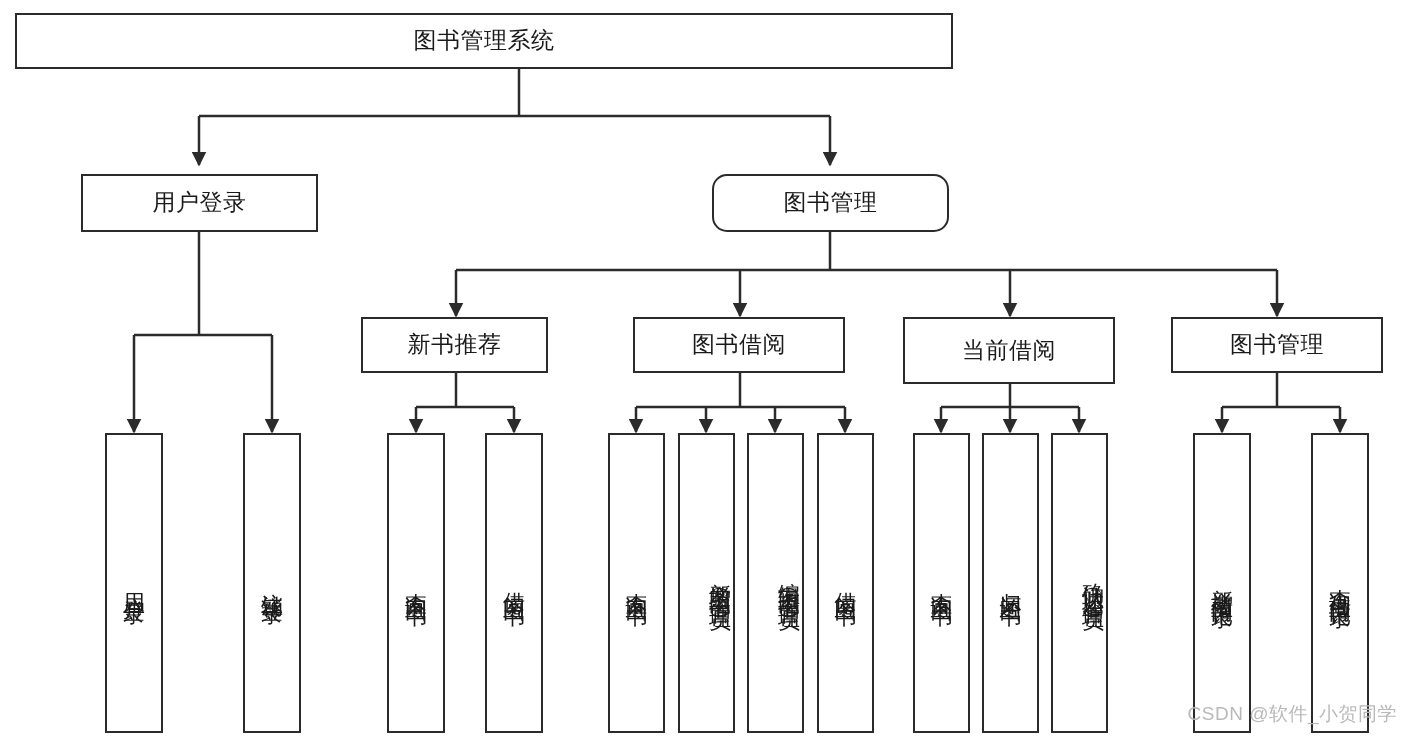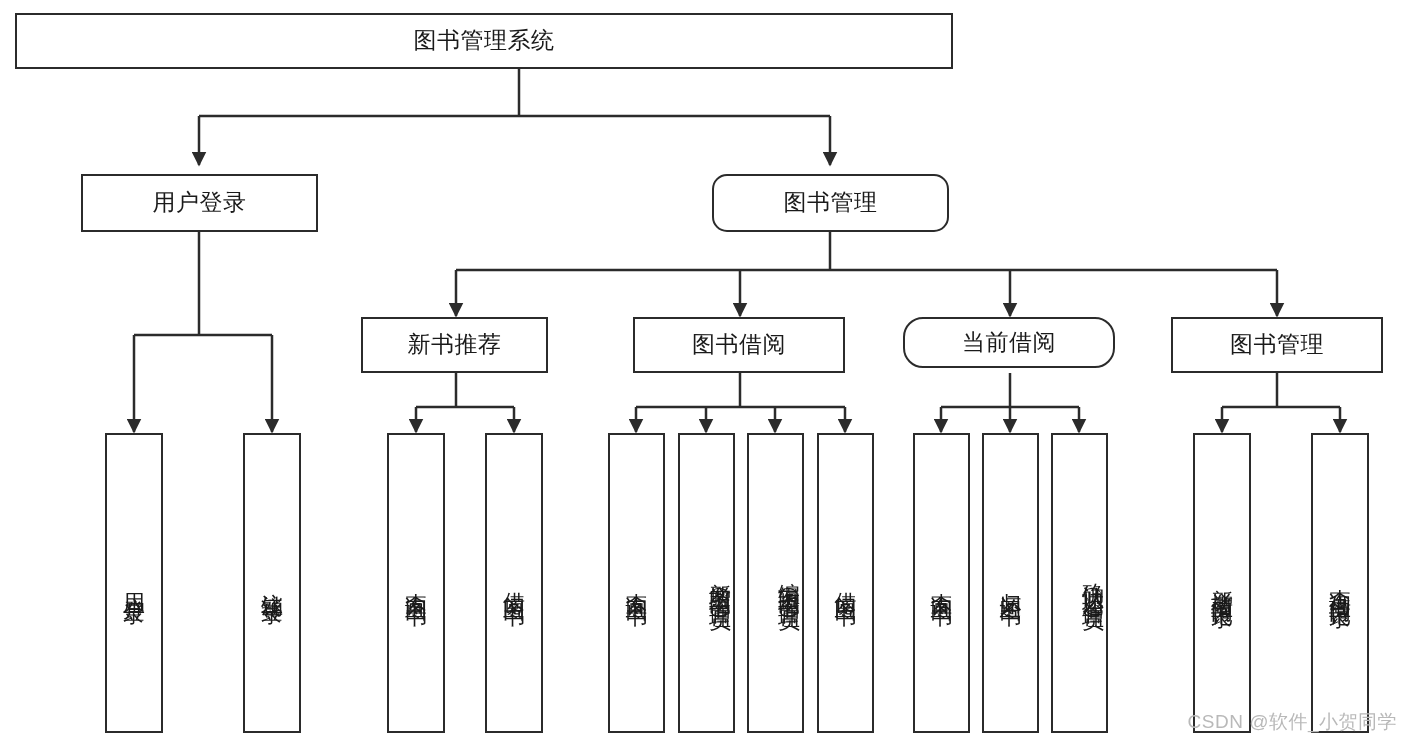--- a/index.html
+++ b/index.html
@@ -64,21 +64,21 @@
   .node.vert.top   { align-items: flex-start; }
 
   .node-label {
     display: block;
     white-space: pre-line;
   }
 
   .watermark {
     position: absolute;
     right: 8px;
-    bottom: 12px;
+    bottom: 20px;
     font-size: 19px;
     color: #b9b9b9;
     z-index: 3;
     letter-spacing: 0.5px;
     white-space: nowrap;
     user-select: none;
   }
 </style>
 </head>
 <body>
@@ -145,21 +145,21 @@
   <div class="node horiz" style="left:712px; top:174px; width:237px; height:58px;border-radius:15px;">
     <span class="node-label">图书管理</span>
   </div>
 
   <div class="node horiz" style="left:361px; top:317px; width:187px; height:56px;">
     <span class="node-label">新书推荐</span>
   </div>
   <div class="node horiz" style="left:633px; top:317px; width:212px; height:56px;">
     <span class="node-label">图书借阅</span>
   </div>
-  <div class="node horiz" style="left:903px; top:317px; width:212px; height:51px;border-radius:20px;">
+  <div class="node horiz" style="left:903px; top:317px; width:212px; height:67px;">
     <span class="node-label">当前借阅</span>
   </div>
   <div class="node horiz" style="left:1171px; top:317px; width:212px; height:56px;">
     <span class="node-label">图书管理</span>
   </div>
 
   <div class="node vert mid" style="left:105px; top:433px; width:58px; height:300px;">
     <span class="node-label">用户登录</span>
   </div>
   <div class="node vert mid" style="left:243px; top:433px; width:58px; height:300px;">

